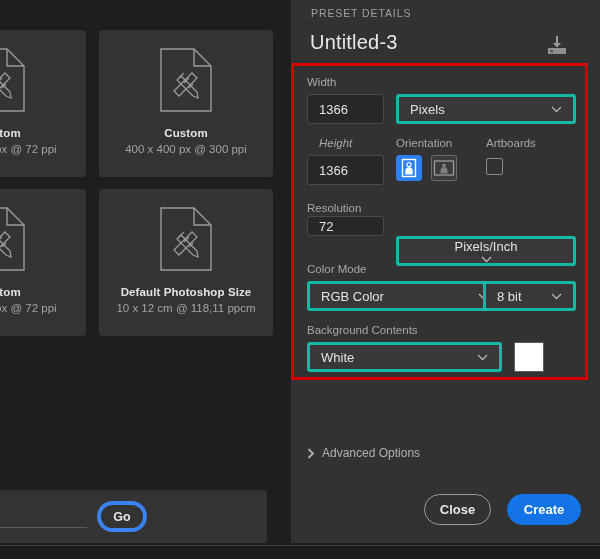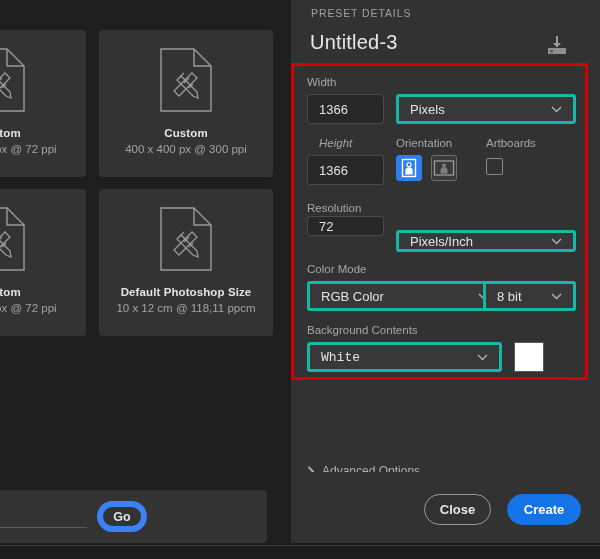--- a/index.html
+++ b/index.html
@@ -49,21 +49,21 @@
     width: 88px; height: 22px; margin-left: 24px;
     background: transparent; border: none;
     border-bottom: 1px solid #5a5a5a;
     color: #d6d6d6; font-size: 12px;
     font-family: "Liberation Sans", sans-serif;
     outline: none;
   }
   .go-btn {
     margin-left: 10px;
     width: 50px; height: 31px; border-radius: 16px;
-    border: 6px solid #3b82f6; background: transparent;
+    border: 4px solid #3b82f6; background: transparent;
     color: #e6e6e6; font-size: 12.5px; font-weight: bold;
     font-family: "Liberation Sans", sans-serif;
     cursor: pointer;
   }
 
   
   .right-pane {
     position: absolute; left: 291px; top: 0; width: 309px; height: 543px;
     background: #323232;
   }
@@ -143,21 +143,20 @@
     width: 30px; height: 30px;
     background: #ffffff;
     border: 1px solid #5a5a5a;
     cursor: pointer;
   }
 
   .adv-row {
     position: absolute; left: 16px; top: 383px;
     display: flex; align-items: center; gap: 7px;
     cursor: pointer;
-    margin-top: 18px;
   }
   .adv-label { color: #b0b0b0; font-size: 12px; }
 
   
   .bottom-bar {
     position: absolute; left: 291px; top: 472px;
     width: 309px; height: 71px;
     background: #323232;
     padding-left: 42px;
   }
@@ -290,21 +289,21 @@
           <circle cx="11" cy="6.3" r="1.9" fill="#7e7e7e"></circle>
           <path d="M7.5 14.5 v-2.9 a3.5 3.5 0 0 1 7 0 v2.9 z" fill="#7e7e7e"></path>
         </svg>
       </div>
 
       <div class="field-label" style="left:195px; top:74px;">Artboards</div>
       <div class="artboard-check" style="left:195px; top:95px;"></div>
 
       <div class="field-label" style="left:16px; top:139px;">Resolution</div>
       <input class="txtbox" style="left: 16px; top: 142px; width: 77px; height: 20px; margin-top: 11px;" value="72">
-      <div class="selbox" style="left:105px; top:167px; width:180px; height:22px;">
+      <div class="selbox" style="left:105px; top:173px; width:180px; height:30px;flex-direction:column;">
         <span class="sel-val">Pixels/Inch</span>
         <svg class="chev" viewBox="0 0 11 7">
           <path d="M1 1 L5.5 5.5 L10 1" fill="none" stroke="#b5b5b5" stroke-width="1.3"></path>
         </svg>
       </div>
 
       <div class="field-label" style="left:16px; top:200px;">Color Mode</div>
       <div class="selbox" style="left:16px; top:218px; width:196px; height:30px;">
         <span class="sel-val">RGB Color</span>
         <svg class="chev" viewBox="0 0 11 7">
@@ -312,21 +311,21 @@
         </svg>
       </div>
       <div class="selbox" style="left:192px; top:218px; width:93px; height:30px;">
         <span class="sel-val">8 bit</span>
         <svg class="chev" viewBox="0 0 11 7">
           <path d="M1 1 L5.5 5.5 L10 1" fill="none" stroke="#b5b5b5" stroke-width="1.3"></path>
         </svg>
       </div>
 
       <div class="field-label" style="left:16px; top:261px;">Background Contents</div>
-      <div class="selbox" style="left:16px; top:279px; width:195px; height:30px;font-family:Liberation Mono, monospace;">
+      <div class="selbox" style="left:16px; top:279px; width:195px; height:30px;">
         <span class="sel-val">White</span>
         <svg class="chev" viewBox="0 0 11 7">
           <path d="M1 1 L5.5 5.5 L10 1" fill="none" stroke="#b5b5b5" stroke-width="1.3"></path>
         </svg>
       </div>
       <div class="bg-swatch" style="left:223px; top:279px;"></div>
 
       <div class="adv-row">
         <svg width="8" height="11" viewBox="0 0 8 11">
           <path d="M1.5 1 L6 5.5 L1.5 10" fill="none" stroke="#b0b0b0" stroke-width="1.8"></path>

